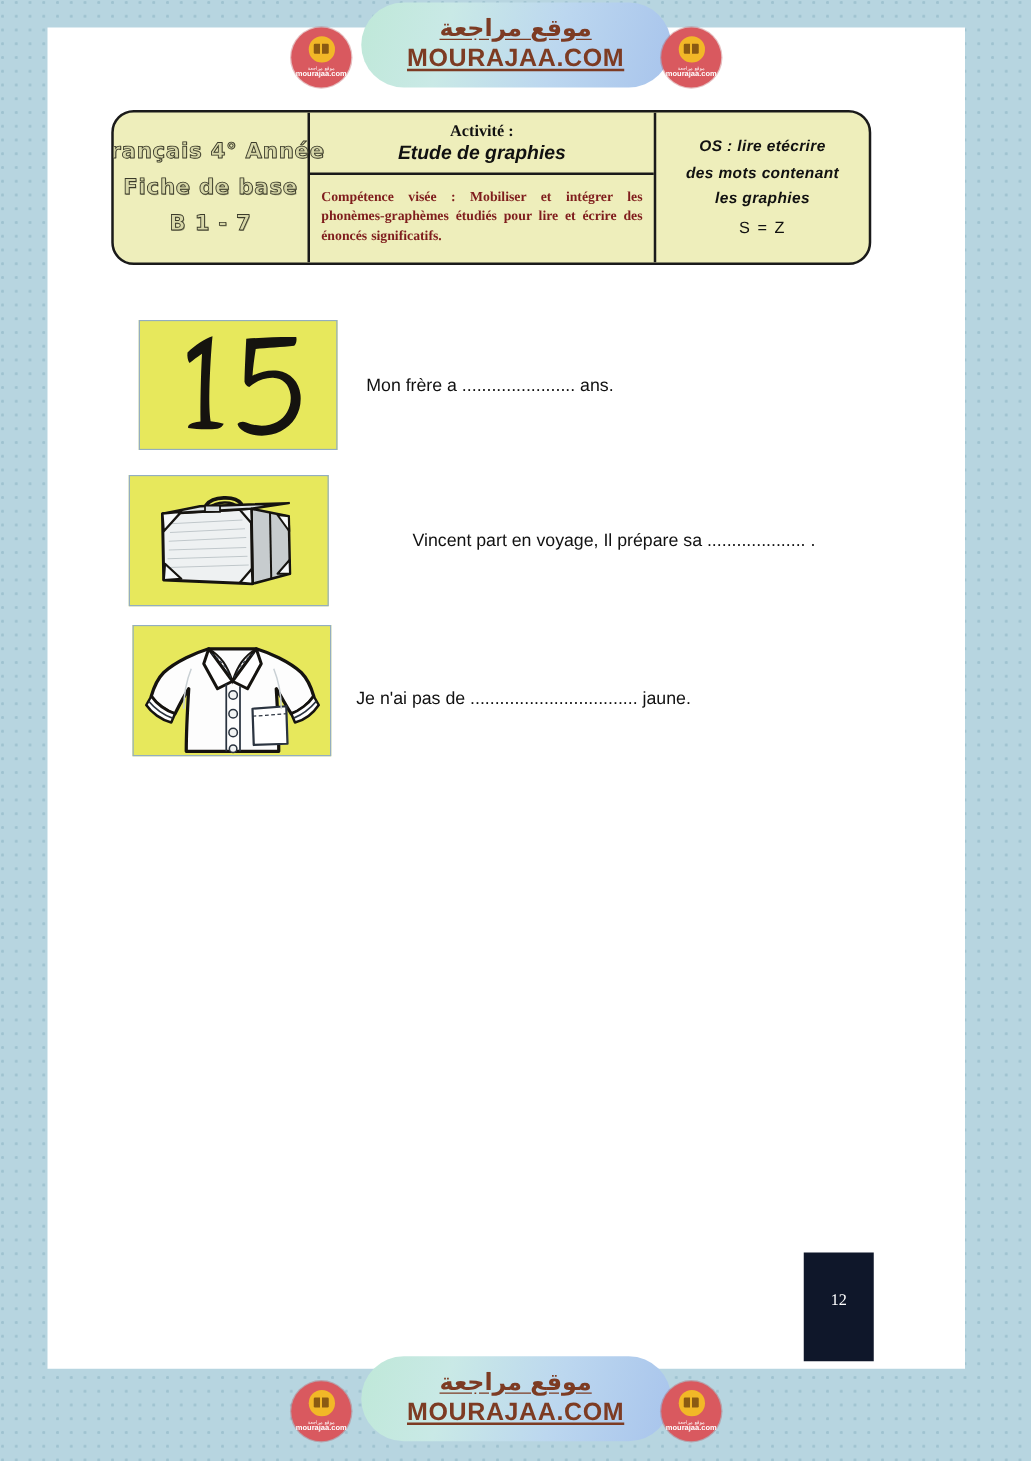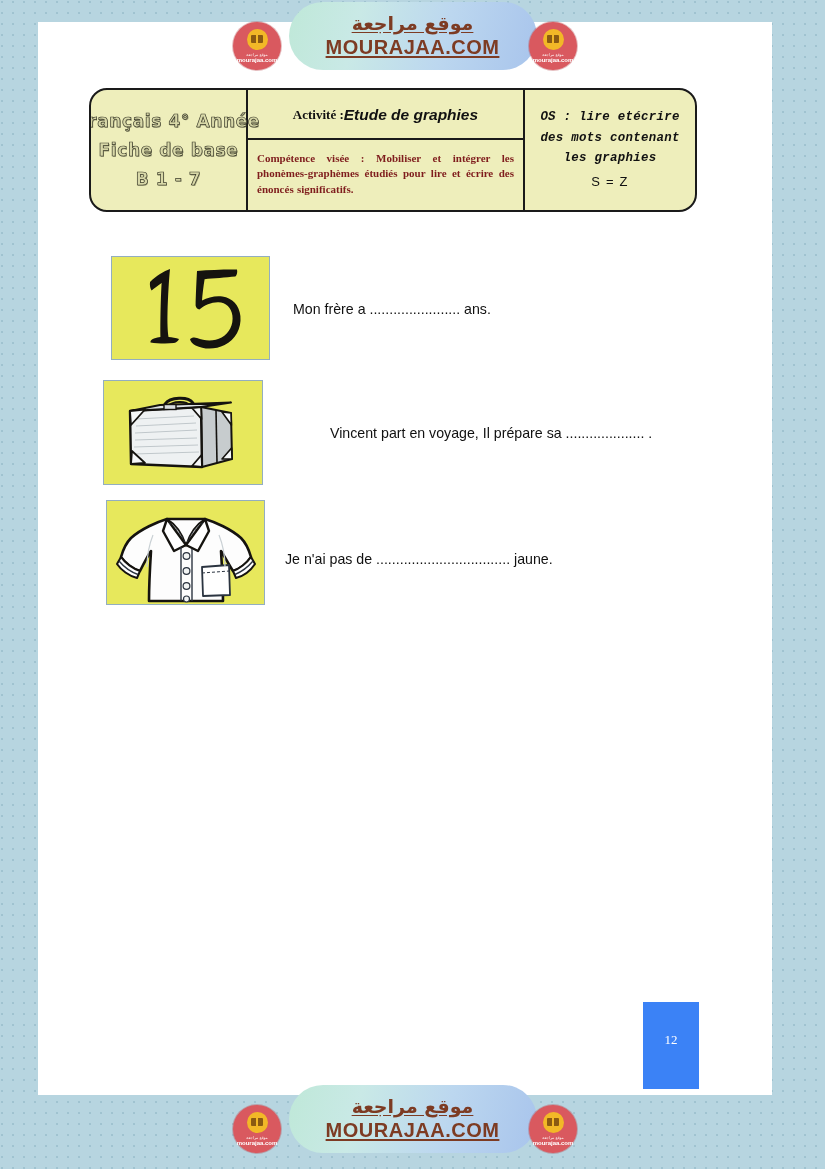--- a/index.html
+++ b/index.html
@@ -165,21 +165,21 @@
     box-sizing: border-box;
     border-right: 2px solid #1a1a1a;
     display: flex;
     flex-direction: column;
   }
   .hc-mid-top {
     height: 50px;
     box-sizing: border-box;
     border-bottom: 2px solid #1a1a1a;
     display: flex;
-    flex-direction: row;
+    flex-direction: column;
     align-items: center;
     justify-content: center;
     padding-top: 2px;
   }
   .hc-activity-label {
     font-family: "Liberation Serif", serif;
     font-size: 13px;
     font-weight: 700;
     color: #111;
     line-height: 1.15;
@@ -213,21 +213,21 @@
     width: 170px;
     box-sizing: border-box;
     display: flex;
     flex-direction: column;
     align-items: center;
     justify-content: center;
     gap: 7px;
     padding: 4px 6px;
   }
   .hc-os-line {
-    font-family: Liberation Mono, monospace;
+    font-family: Liberation Sans, sans-serif;
     font-size: 12.4px;
     font-weight: 700;
     font-style: italic;
     color: #111;
     letter-spacing: 0.3px;
     white-space: nowrap;
     line-height: 1.1;
   }
   .hc-os-code {
     font-family: "Liberation Sans", sans-serif;
@@ -270,21 +270,21 @@
   #txt-2 { margin-left: 23px; margin-top: 0px; }
   #txt-3 { margin-left: 20px; margin-top: 12px; }
 
   
   .page-number-box {
     position: absolute;
     left: 643px;
     top: 1002px;
     width: 56px;
     height: 87px;
-    background: #3b82f6;
+    background: #0f172a;
     display: flex;
     align-items: flex-start;
     justify-content: center;
     padding-top: 30px;
     box-sizing: border-box;
   }
   .page-number-text {
     font-family: "Liberation Serif", serif;
     font-size: 13px;
     color: #ffffff;

